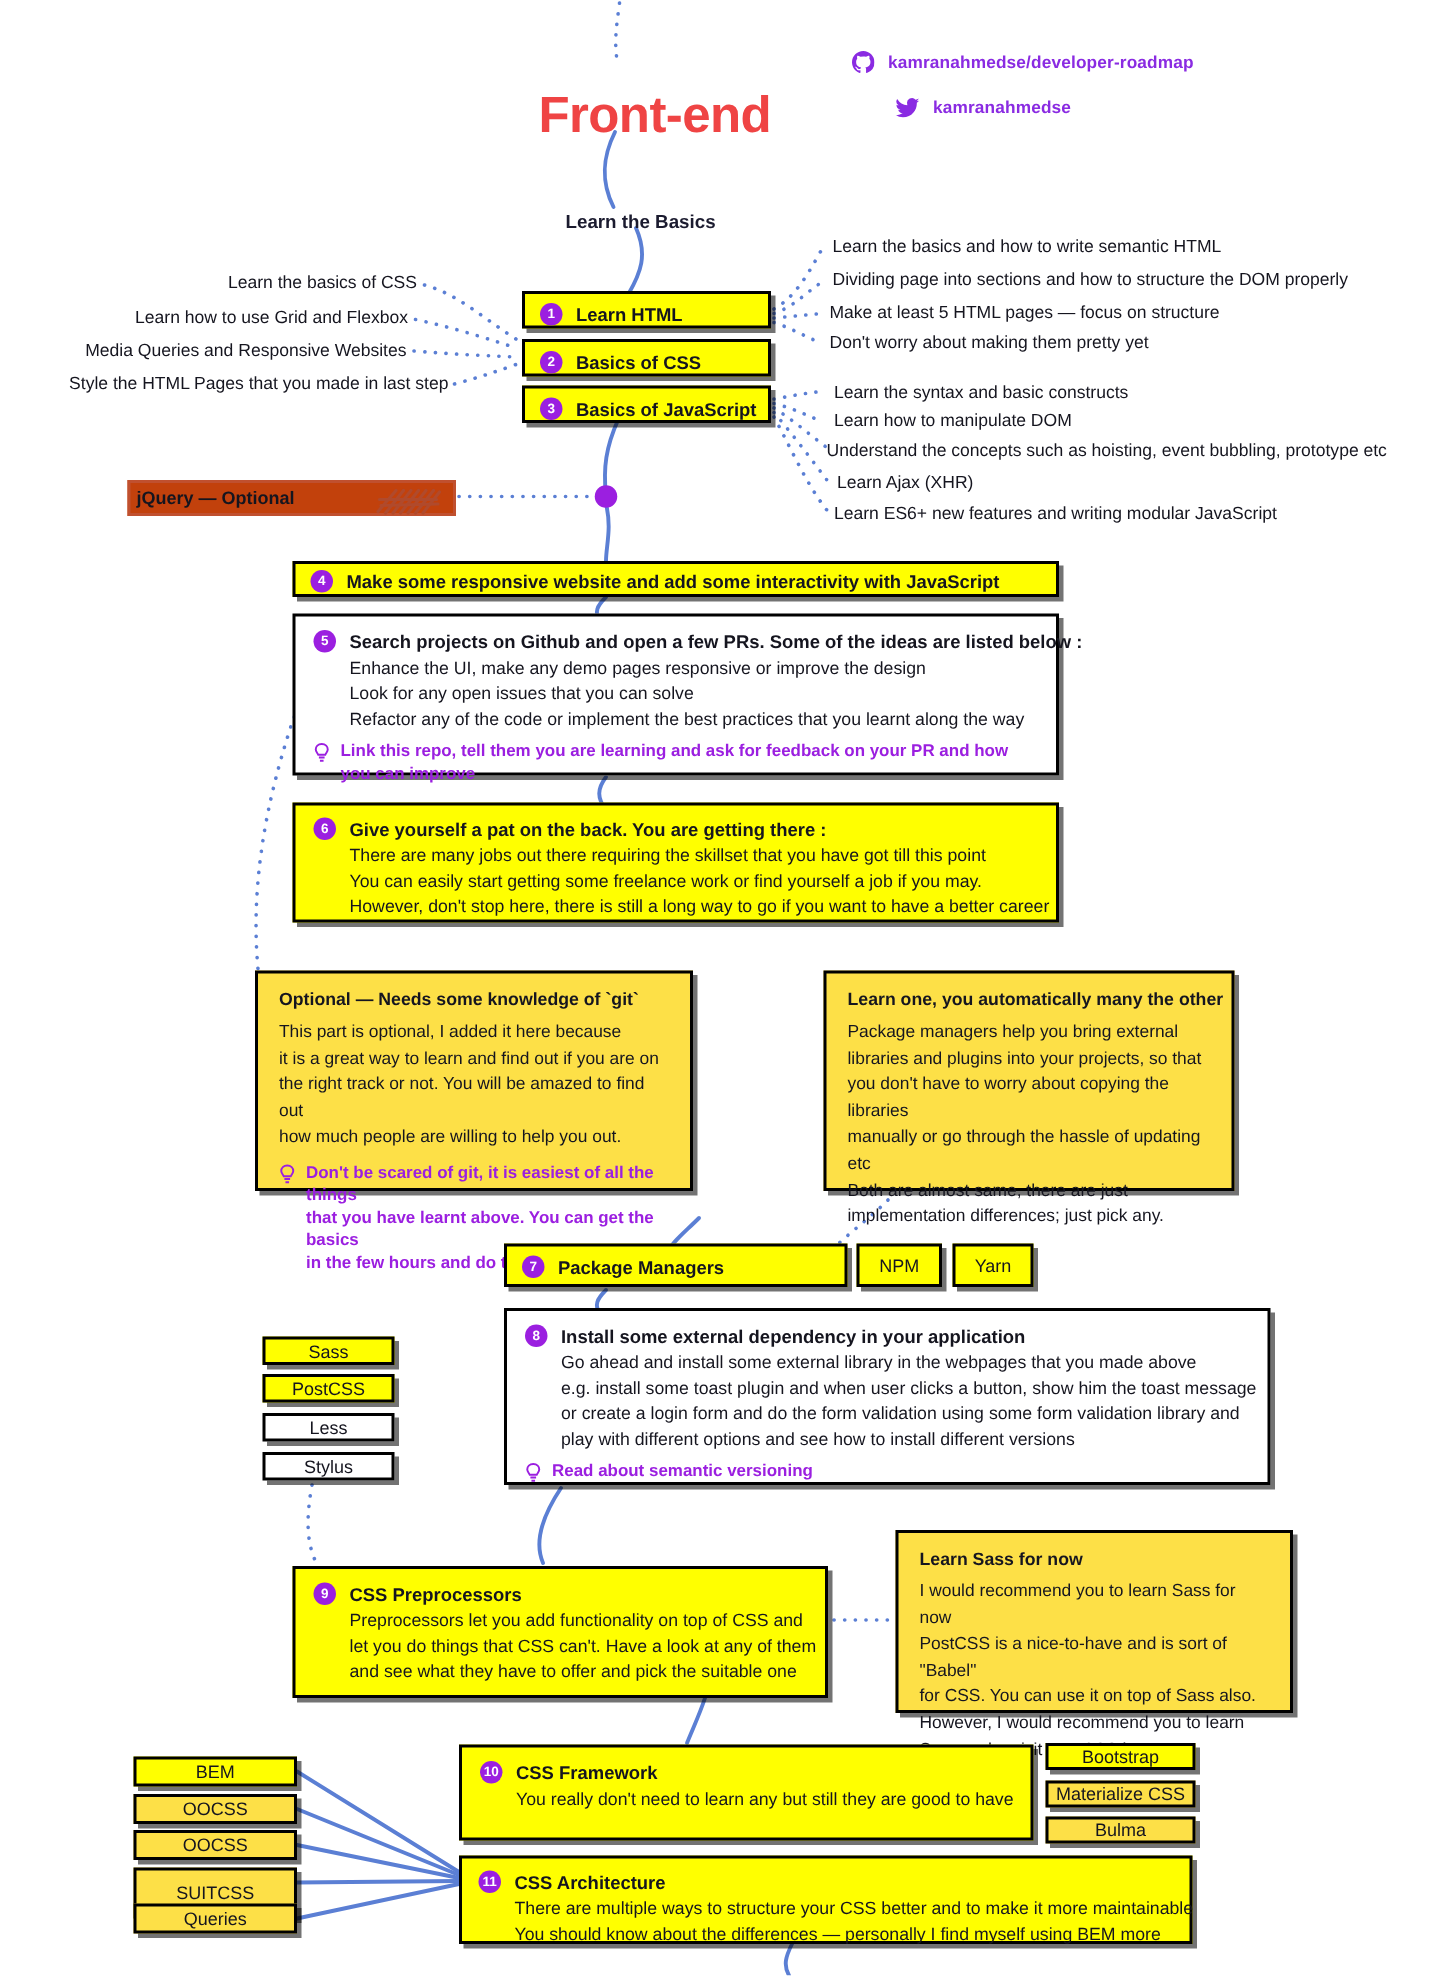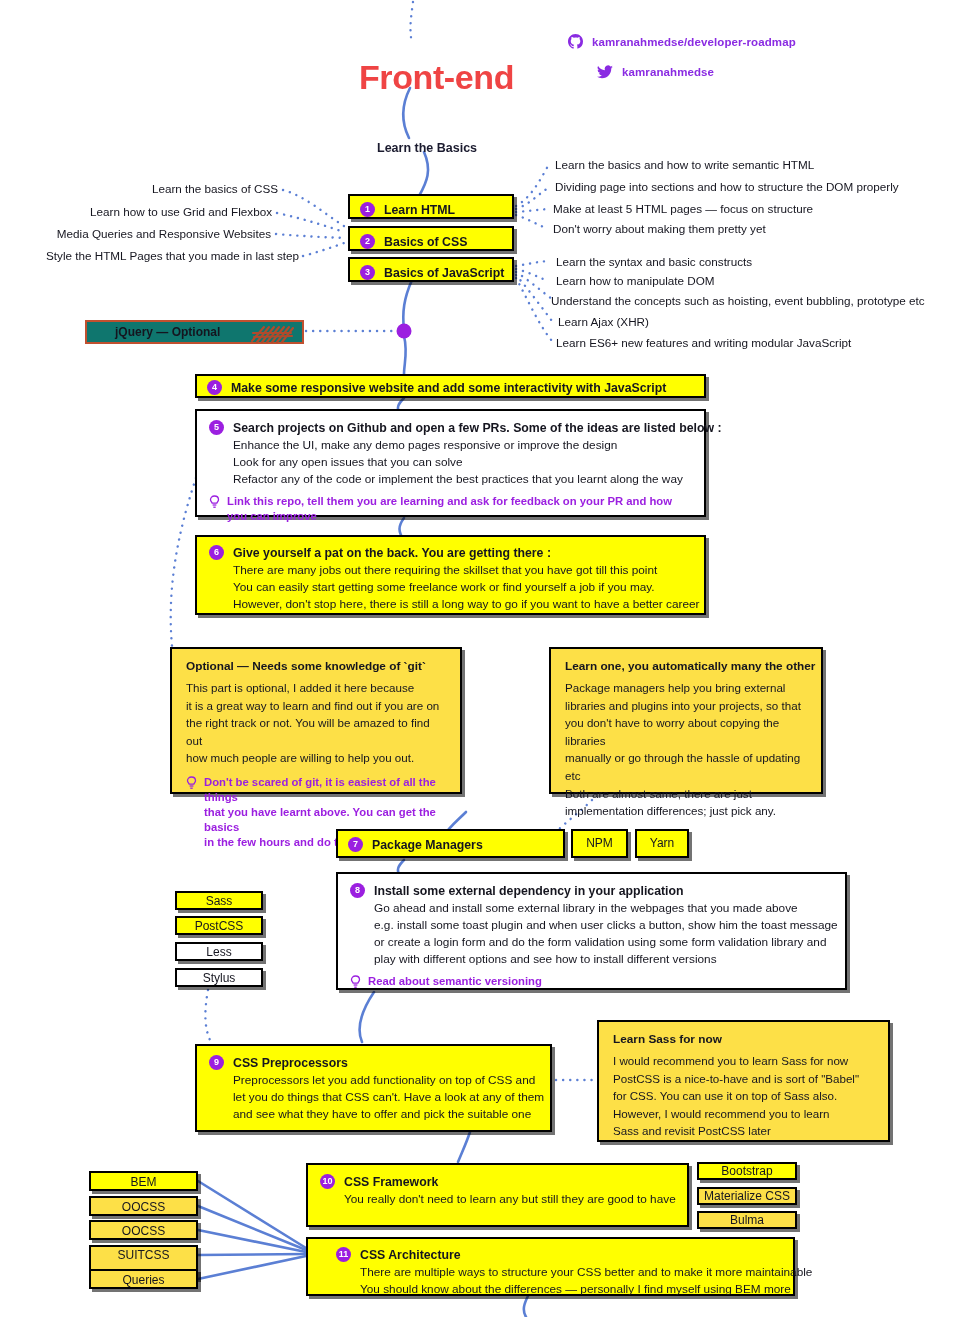--- a/index.html
+++ b/index.html
@@ -67,21 +67,21 @@
     position: absolute;
     box-sizing: border-box;
     border: 2px solid #000000;
     background: #ffff00;
     box-shadow: 3px 3px 0 rgba(0,0,0,0.55);
     padding: 6px 10px;
   }
   .box.tan   { background: #fde047; }
   .box.white { background: #ffffff; }
 
-  .box.center { display:flex; align-items:flex-end; justify-content:center; }
+  .box.center { display:flex; align-items:center; justify-content:center; }
 
   .row-head {
     display: flex;
     align-items: center;
     gap: 9px;
   }
   .bullet {
     flex: 0 0 auto;
     width: 15px; height: 15px;
     border-radius: 50%;
@@ -150,24 +150,24 @@
     white-space: nowrap;
   }
   .annot.right { text-align: left; }
   .annot.left  { text-align: right; }
 
   
   .jq-box {
     position: absolute;
     box-sizing: border-box;
     border: 2px solid #c0502f;
-    background: #0f766e;
+    background: #c2410c;
     display: flex;
     align-items: center;
-    padding-left: 28px;
+    padding-left: 4px;
   }
   .jq-box .jq-label {
     font-size: 12px;
     font-weight: bold;
     color: #15151f;
     white-space: nowrap;
   }
   .jq-scribble { position:absolute; right: 6px; top: 2px; }
 </style>
 </head>
@@ -448,21 +448,21 @@
     <div class="box" style="left:195px; top:1044px; width:357px; height:88px; padding:9px 12px;">
       <div class="row-head">
         <span class="bullet">9</span>
         <span class="head-text">CSS Preprocessors</span>
       </div>
       <div class="sub-line">Preprocessors let you add functionality on top of CSS and</div>
       <div class="sub-line">let you do things that CSS can't. Have a look at any of them</div>
       <div class="sub-line">and see what they have to offer and pick the suitable one</div>
     </div>
 
-    <div class="box tan" style="left:597px; top:1020px; width:293px; height:122px; padding:10px 14px;">
+    <div class="box tan" style="left:597px; top:1020px; width:265px; height:122px; padding:10px 14px;">
       <div class="info-title">Learn Sass for now</div>
       <div class="info-body">I would recommend you to learn Sass for now
 PostCSS is a nice-to-have and is sort of "Babel"
 for CSS. You can use it on top of Sass also.
 However, I would recommend you to learn
 Sass and revisit PostCSS later</div>
     </div>
 
     <div class="box center" style="left:89px; top:1171px; width:109px; height:20px; padding:0;">
       <span class="chip">BEM</span>
@@ -491,21 +491,21 @@
     </div>
 
     <div class="box" style="left:306px; top:1163px; width:383px; height:64px; padding:9px 12px;">
       <div class="row-head">
         <span class="bullet">10</span>
         <span class="head-text">CSS Framework</span>
       </div>
       <div class="sub-line">You really don't need to learn any but still they are good to have</div>
     </div>
 
-    <div class="box" style="left:306px; top:1237px; width:489px; height:59px; padding:8px 28px;">
+    <div class="box" style="left:306px; top:1237px; width:489px; height:59px; padding:8px 11px;">
       <div class="row-head">
         <span class="bullet">11</span>
         <span class="head-text">CSS Architecture</span>
       </div>
       <div class="sub-line">There are multiple ways to structure your CSS better and to make it more maintainable</div>
       <div class="sub-line">You should know about the differences — personally I find myself using BEM more</div>
     </div>
 
   </div>
 </div>

